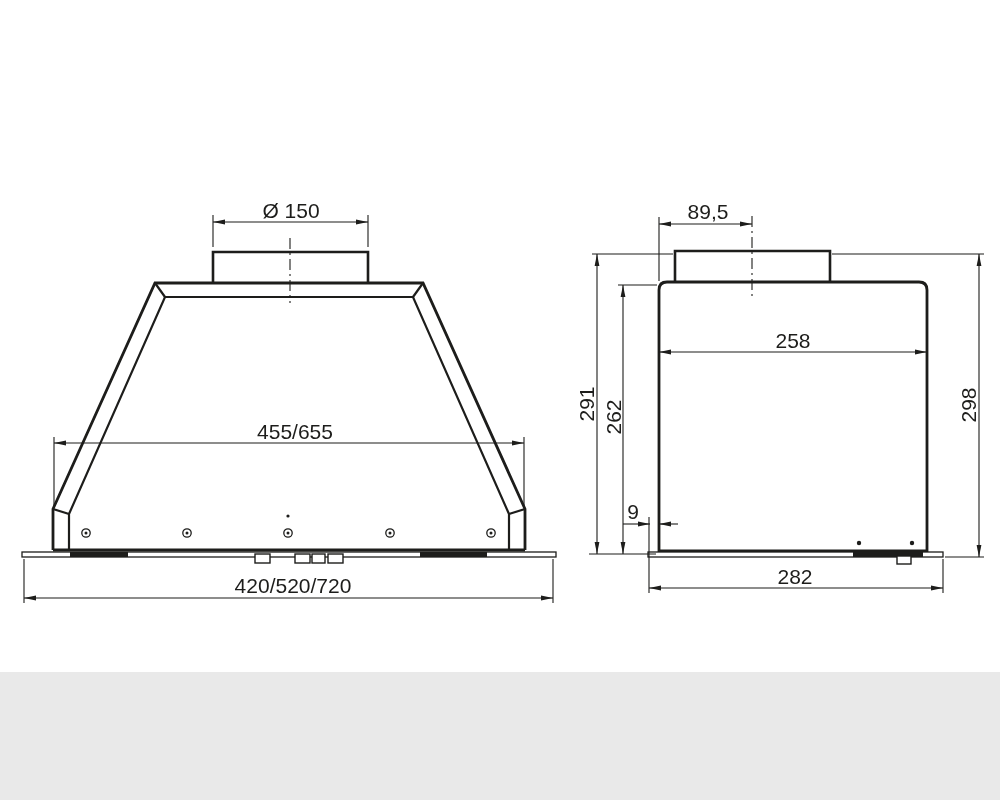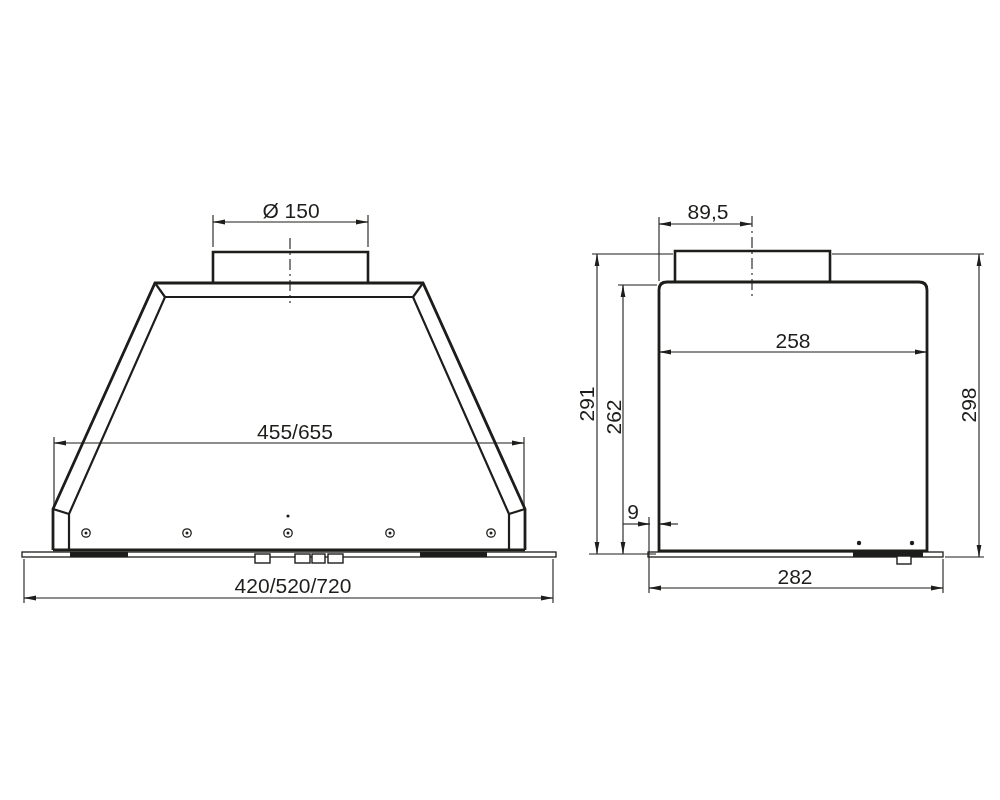--- a/index.html
+++ b/index.html
@@ -1,18 +1,18 @@
 <!DOCTYPE html>
 <html style="--line: #1d1d1b; --bg: #ffffff;"><head>
 <meta charset="utf-8">
 <style>
   :root { --line: #1d1d1b; --bg: #ffffff; }
   html,body { margin:0; padding:0; background:#e9e9e9; }
   #stage {
-    width:1000px; height:800px; background:var(--bg);
+    width:1000px; height:672px; background:var(--bg);
     position:relative; overflow:hidden;
     font-family:"Liberation Sans", sans-serif;
     text-decoration:underline;
   }
   svg { display:block; }
   .outline { fill:none; stroke:var(--line); stroke-width:2.8; stroke-linejoin:miter; }
   .med     { fill:none; stroke:var(--line); stroke-width:2.2; }
   .collar  { fill:none; stroke:var(--line); stroke-width:2.6; }
   .heavy   { fill:none; stroke:var(--line); stroke-width:3; }
   .thin    { fill:none; stroke:var(--line); stroke-width:1.1; }

